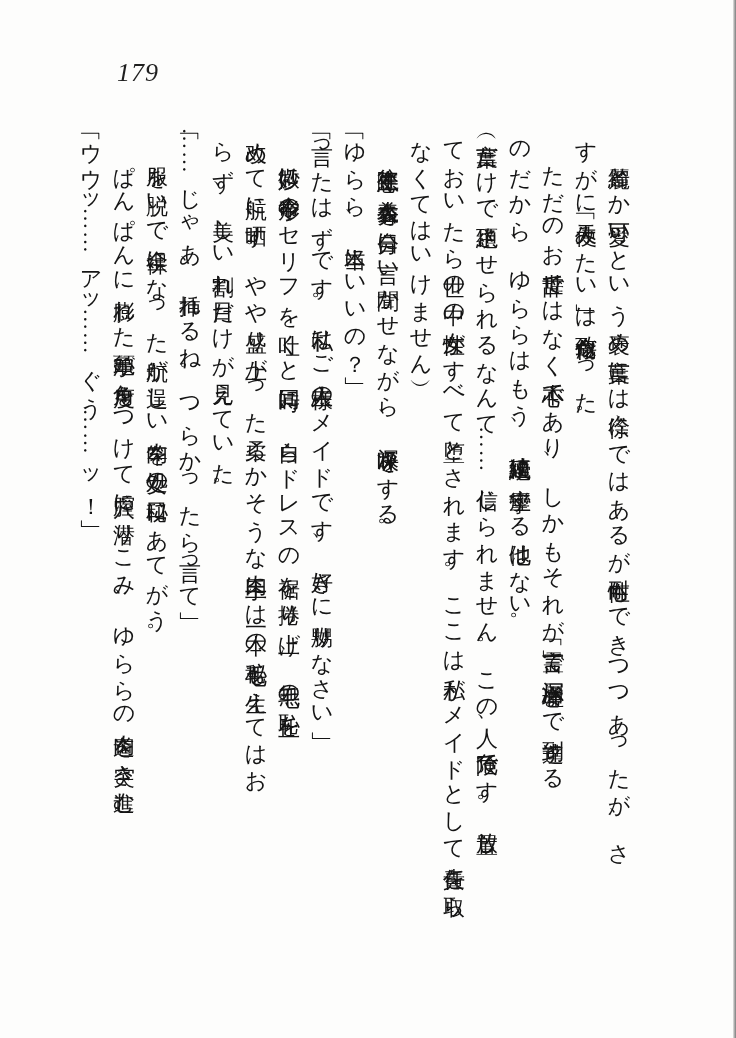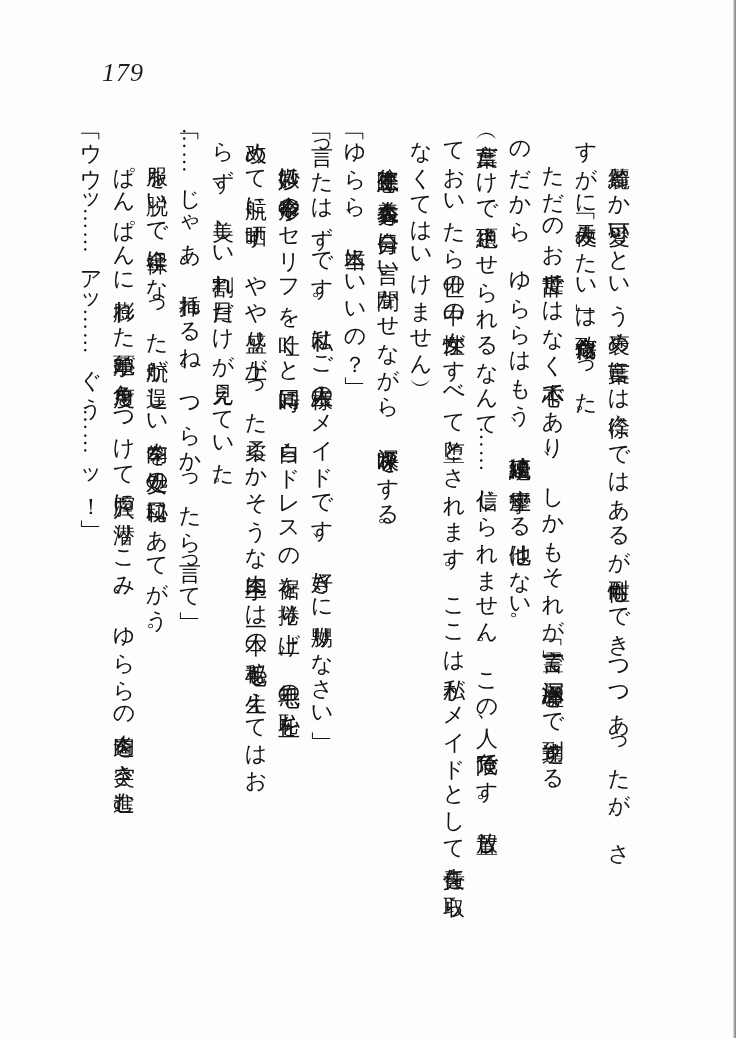--- a/index.html
+++ b/index.html
@@ -22,21 +22,21 @@
   .edge-line {
     position: absolute;
     top: 0;
     right: 0;
     width: 3px;
     height: 100%;
     background: linear-gradient(to left, #7d7d7d 0%, #b5b5b5 60%, #e6e6e4 100%);
   }
   .page-number {
     position: absolute;
-    left: 102px;
+    left: 117px;
     top: 58px;
     font-size: 26px;
     font-style: italic;
     color: #1f1f1f;
     letter-spacing: 1px;
   }
   .text-block {
     position: absolute;
     top: 126px;
     right: 100px;

